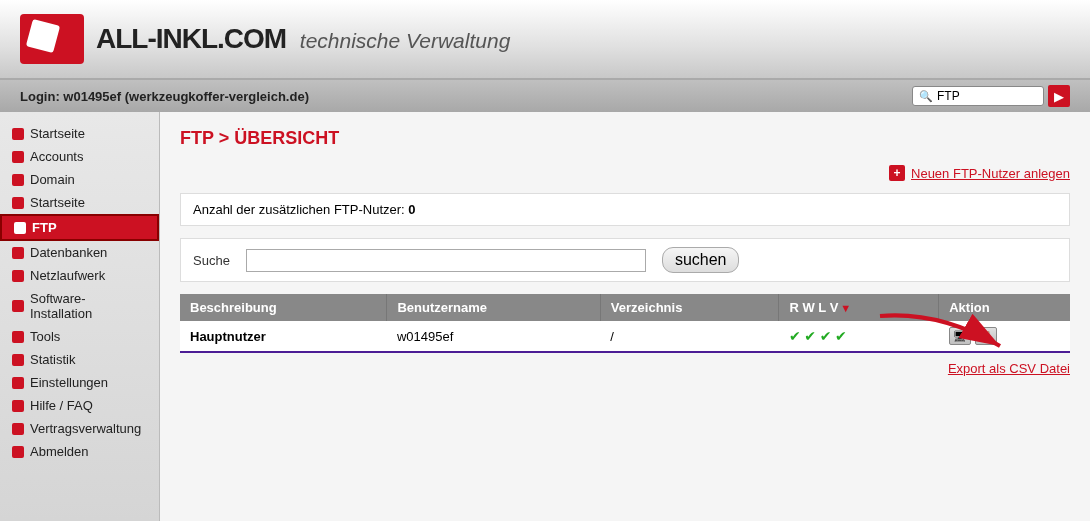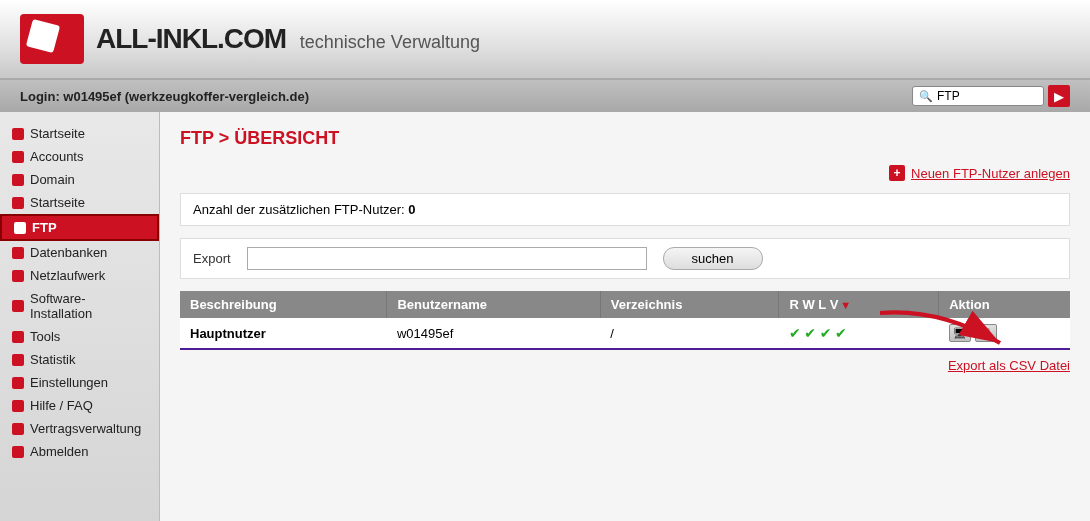--- a/index.html
+++ b/index.html
@@ -41,22 +41,23 @@
       left: 9px;
     }
     .logo-text {
       font-size: 28px;
       font-weight: 900;
       color: #222;
       letter-spacing: -1px;
       margin-top: 12px;
     }
     .tagline {
-      font-size: 18px;
+      font-size: 21px;
       color: #555;
+      font-style: italic;
       margin-left: 10px;
     }
 
     
     .login-bar {
       background: linear-gradient(180deg, #c0c0c0 0%, #a8a8a8 100%);
       height: 32px;
       display: flex;
       align-items: center;
       padding: 6px 20px;
@@ -207,22 +208,22 @@
     .search-field {
       flex: 1;
       border: 1px solid #aaa;
       padding: 3px 6px;
       font-size: 13px;
       max-width: 400px;
     }
     .search-button {
       background: linear-gradient(180deg, #f5f5f5, #ddd);
       border: 1px solid #aaa;
-      padding: 3px 28px;
-      font-size: 13px;
+      padding: 3px 12px;
+      font-size: 16px;
       cursor: pointer;
       border-radius: 11px;
     }
 
     
     .ftp-table {
       width: 100%;
       border-collapse: collapse;
       background: white;
     }
@@ -383,21 +384,21 @@
         <span>Neuen FTP-Nutzer anlegen</span>
       </a>
     </div>
 
     <div class="info-bar">
       <span>Anzahl der zusätzlichen FTP-Nutzer:</span>
       <strong>0</strong>
     </div>
 
     <div class="search-row">
-      <span class="search-label">Export</span>
+      <span class="search-label">Suche</span>
       <input class="search-field" type="text" style="">
       <button class="search-button">suchen</button>
     </div>
 
     <table class="ftp-table">
       <thead>
         <tr>
           <th>
             <span>Beschreibung</span>
           </th>

